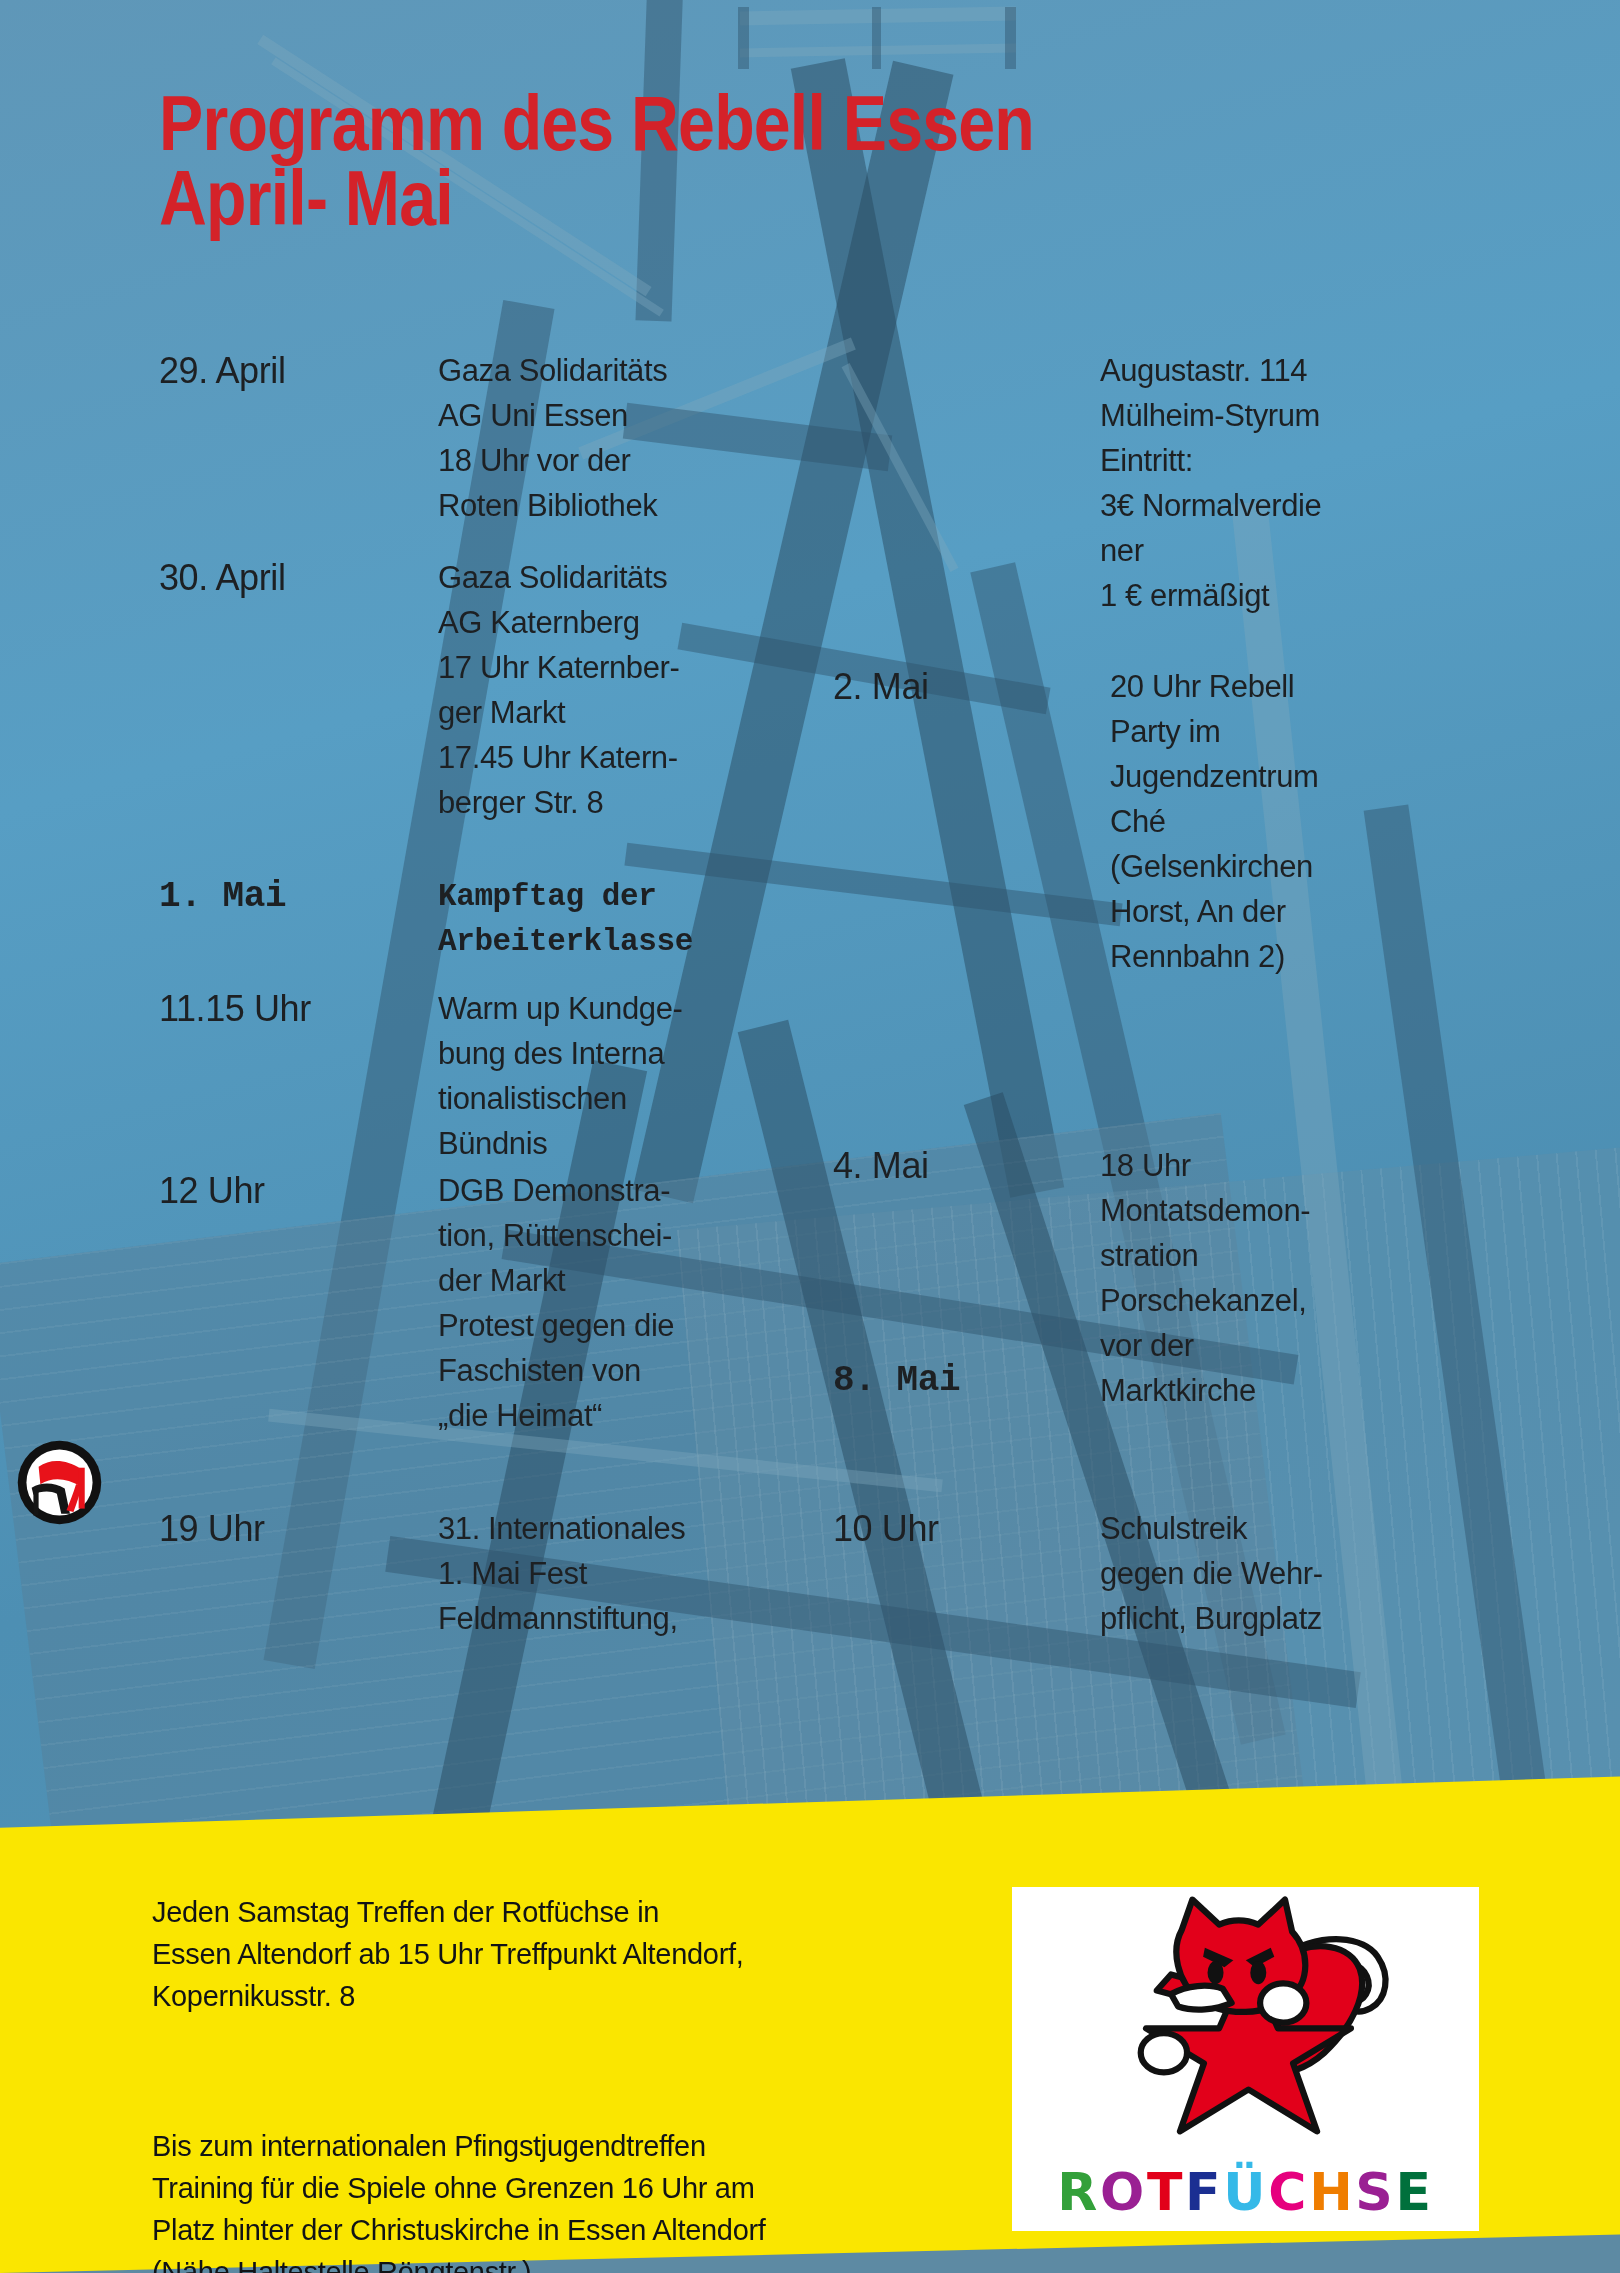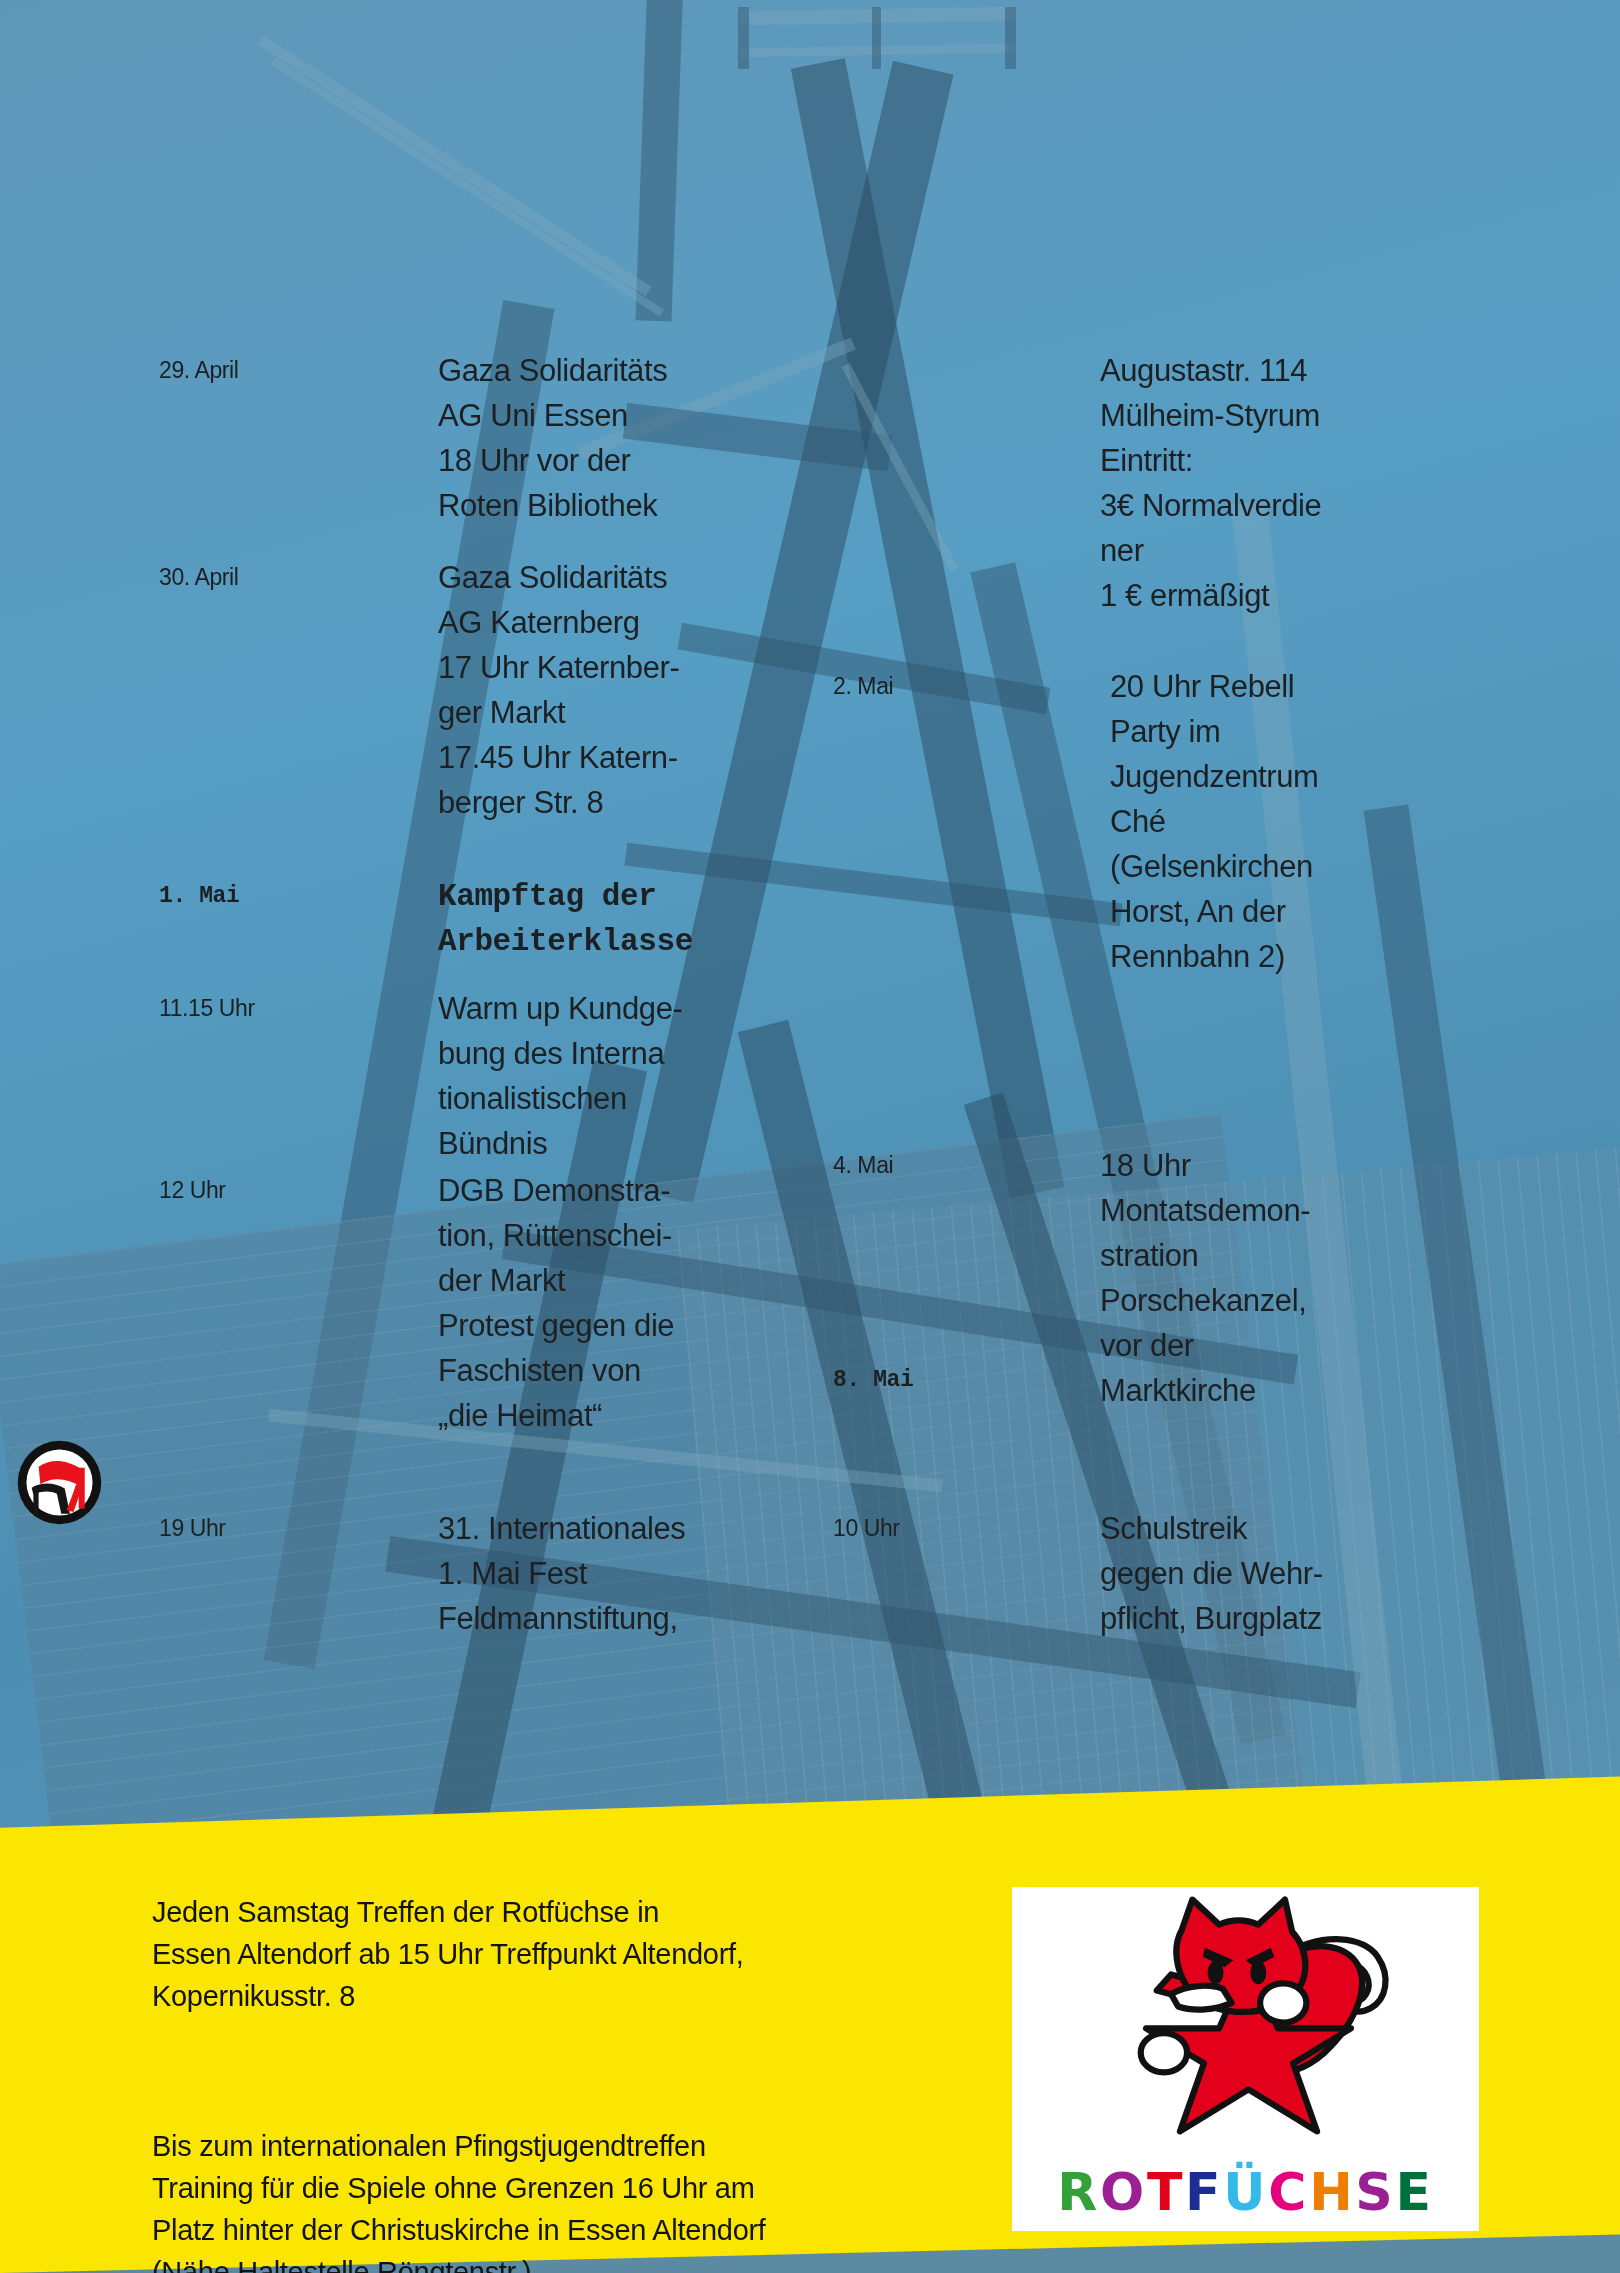--- a/index.html
+++ b/index.html
@@ -116,21 +116,21 @@
   .row {
     position: absolute;
     left: 0;
     width: 100%;
     display: flex;
     align-items: flex-start;
   }
   .when {
     flex: 0 0 auto;
     color: #1d2023;
-    font-size: 23px;
+    font-size: 36px;
     line-height: 45px;
     letter-spacing: -0.4px;
     white-space: pre;
   }
   #col-left  .when { width: 279px; }
   #col-right .when { width: 267px; }
   .what {
     flex: 1 1 auto;
     color: #1d2023;
     font-size: 31px;
@@ -251,20 +251,24 @@
     <div class="beam vdark" style="left:463px;  top:1052px; width:55px;  height:1248px; transform:rotate(12deg);"></div>
     <div class="beam vdark" style="left:891px; top:1007px; width:52px;  height:1274px; transform:rotate(-14deg);"></div>
     <div class="beam vdark" style="left:1150px; top:1069px; width:41px;  height:1212px; transform:rotate(-18deg);"></div>
     <div class="beam dark" style="left:499px;  top:1292px; width:802px; height:30px;  transform:rotate(9deg);"></div>
     <div class="beam dark" style="left:383px;  top:1604px; width:980px;height:36px;  transform:rotate(8deg);"></div>
     <div class="beam light" style="left:267px;  top:1444px; width:677px; height:12.5px;  transform:rotate(6deg);"></div>
     <div class="beam light" style="left:1301px; top:499px;  width:36px;  height:1337px; transform:rotate(-6deg);"></div>
     <div class="beam dark" style="left:1444px; top:802px;  width:45px;  height:1158px; transform:rotate(-8deg);"></div>
   </div>
 
+  <div id="headline">
+    <div class="hl-line">Programm des Rebell Essen</div>
+    <div class="hl-line">April- Mai</div>
+  </div>
 
   <div id="program">
 
     <div class="col" id="col-left">
 
     <div class="row" style="top: 0px;">
           <div class="when">29. April</div>
           <div class="what">Gaza Solidaritäts
 AG Uni Essen
 18 Uhr vor der

